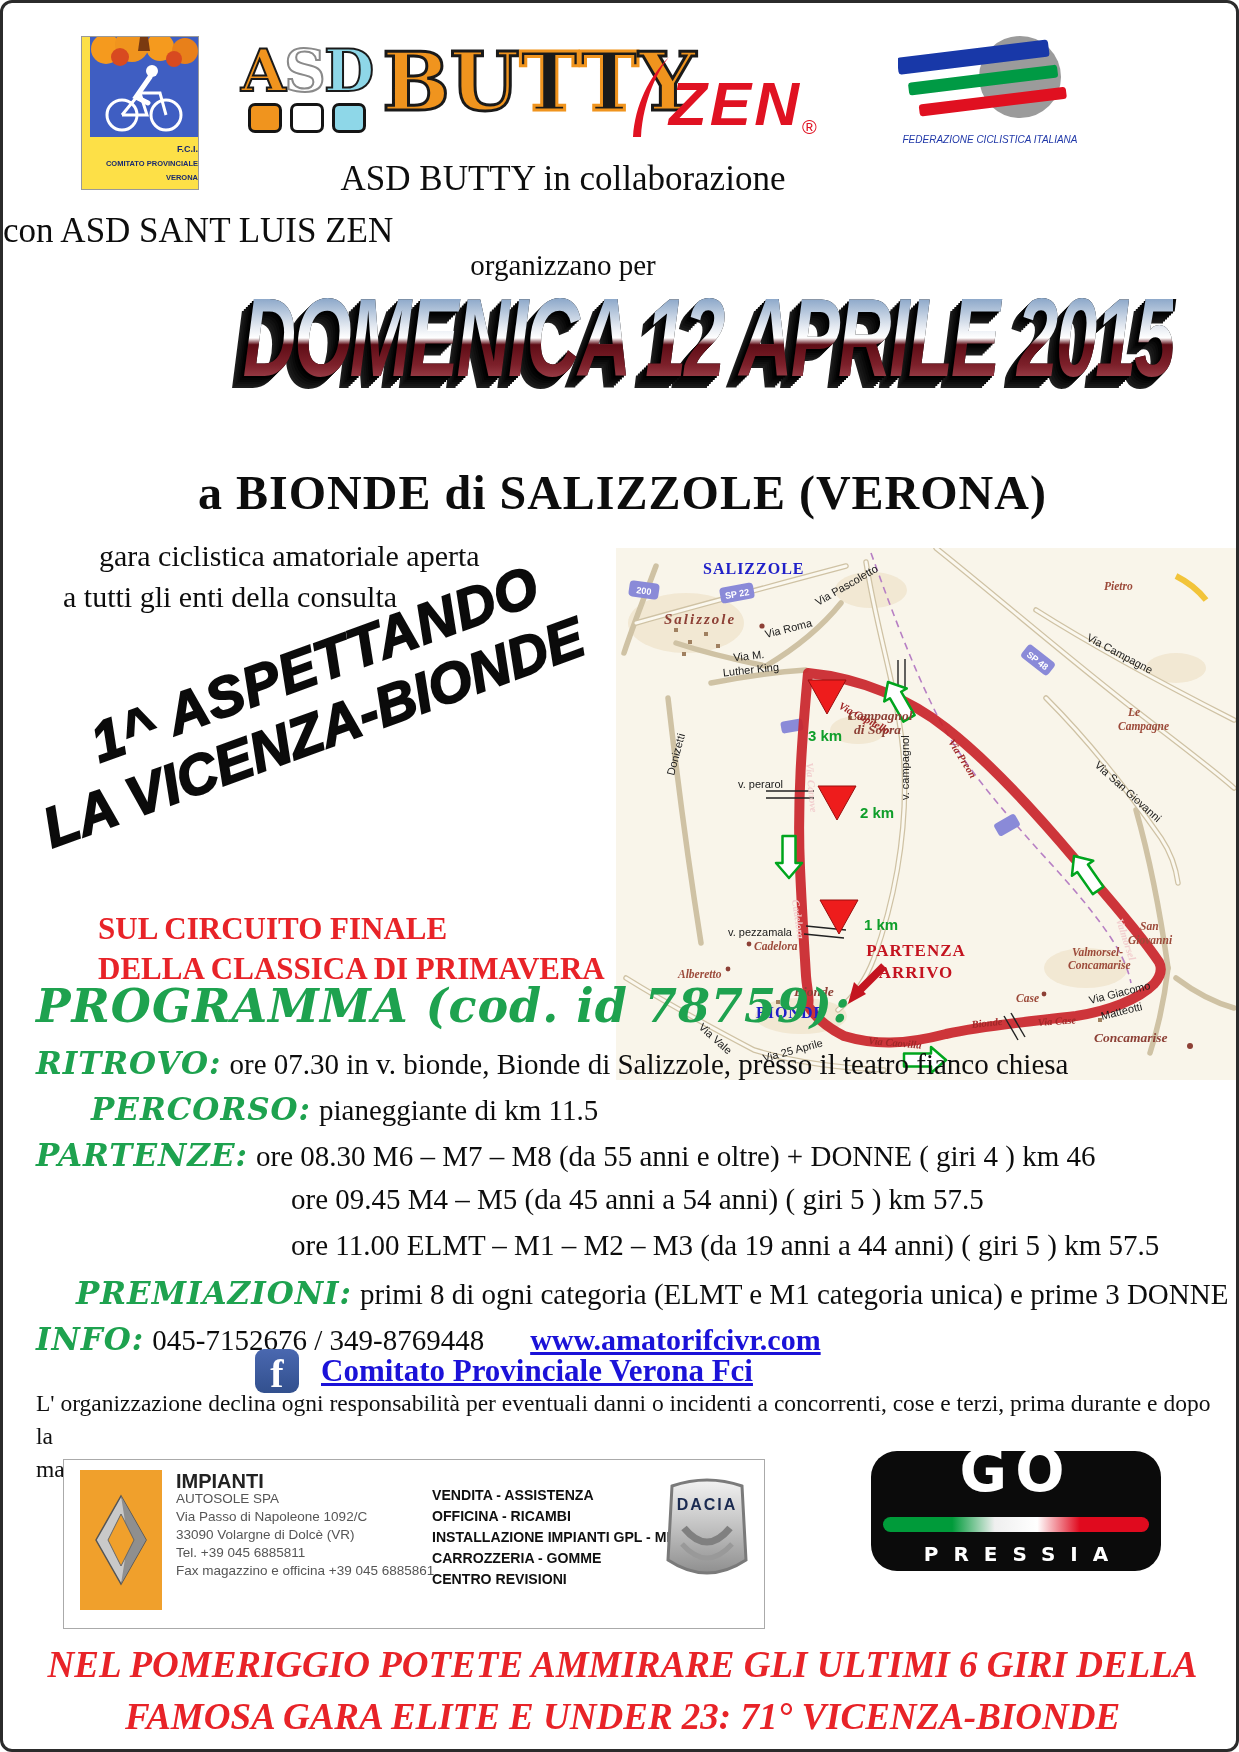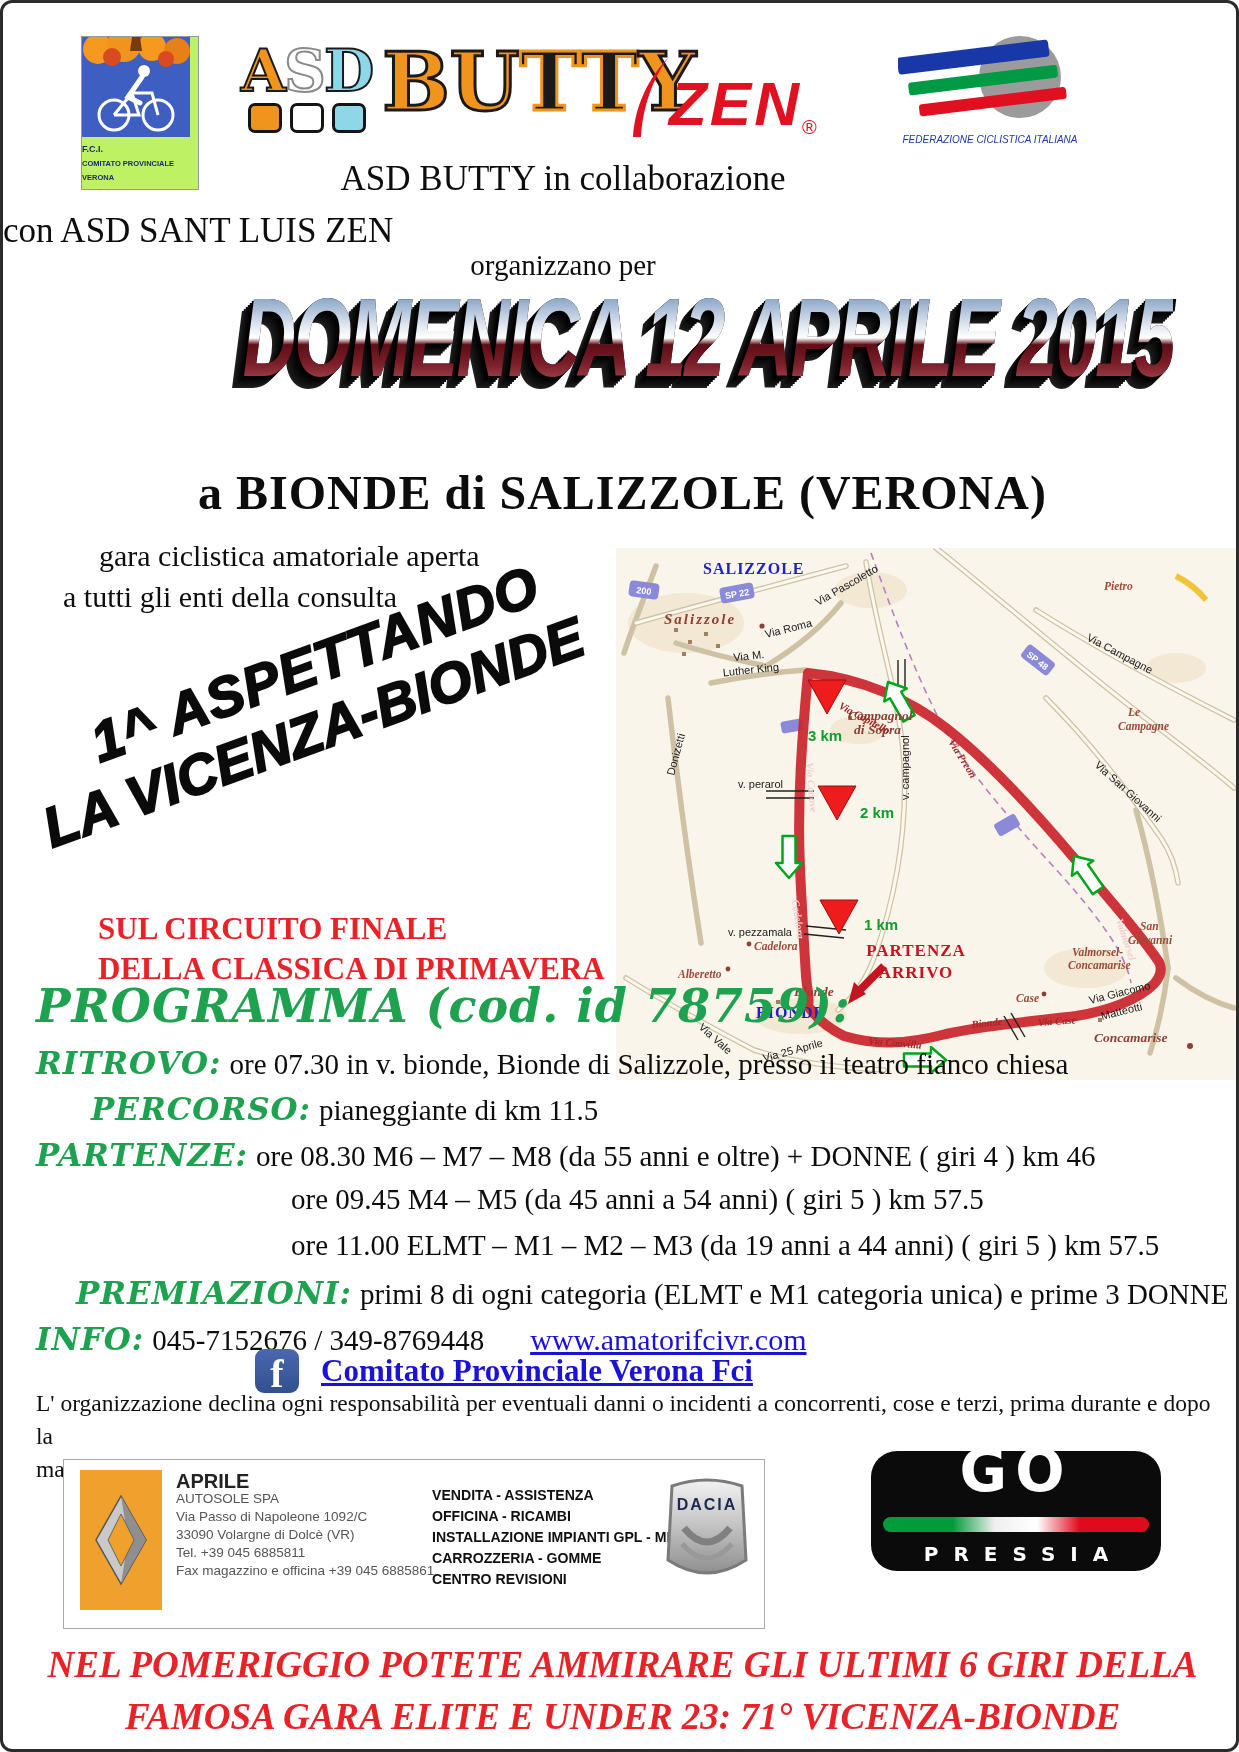--- a/index.html
+++ b/index.html
@@ -2,21 +2,21 @@
 <html><head>
 <meta charset="utf-8">
 <style>
   html,body{margin:0;padding:0;background:#fff}
   .page{position:relative;width:1239px;height:1752px;background:#fff;border:3px solid #2b2b2b;
         border-radius:12px;box-sizing:border-box;overflow:hidden;
         font-family:"Liberation Serif",serif;color:#0d0d0d}
   .abs{position:absolute}
 
   
-  .fcivr{left:78px;top:33px;width:116px;height:152px;border:1px solid #999;background:#bef264;text-align:left}
+  .fcivr{left:78px;top:33px;width:116px;height:152px;border:1px solid #999;background:#fde047;text-align:right}
   .fcivr .txt{font-family:"Liberation Sans",sans-serif;font-weight:bold;color:#1a2a6e;line-height:11px;margin-top:3px}
   .fcivr .t1{font-size:9px}.fcivr .t2{font-size:7.5px}.fcivr .t3{font-size:7.5px}
 
   .asdbutty{left:238px;top:40px;display:flex;align-items:flex-start;gap:10px}
   .asdcol{display:flex;flex-direction:column;align-items:center}
   .asdrow{display:flex;font-family:"DejaVu Serif",serif;font-weight:bold;font-size:58px;line-height:56px;letter-spacing:-2px}
   .asdrow .la{color:#f0941e;-webkit-text-stroke:2px #1a1a1a}
   .asdrow .ls{color:#ffffff;-webkit-text-stroke:2px #8a8a8a}
   .asdrow .ld{color:#8ed7e8;-webkit-text-stroke:2px #1a1a1a}
   .sqrow{display:flex;gap:8px;margin-top:4px}
@@ -66,21 +66,21 @@
   .programma{left:33px;top:976px;font-family:"DejaVu Serif",serif;font-style:italic;font-weight:bold;
              font-size:46px;color:#1ea24f;letter-spacing:1px}
 
   
   .program{left:33px;top:1042px;width:1190px}
   .prow{height:46px;white-space:nowrap}
   .glabel{font-family:"DejaVu Serif",serif;font-style:italic;font-weight:bold;
           color:#1ea24f;font-size:31px;letter-spacing:1px;margin-right:8px}
   .ptext{font-family:"Liberation Serif",serif;font-size:29px;color:#0d0d0d}
   .ind1{margin-left:55px}.ind2{margin-left:255px}.ind3{margin-left:40px}
-  .weblink{font-family:"Liberation Serif",serif;font-weight:normal;font-size:30px;color:#1b12d8;
+  .weblink{font-family:"Liberation Serif",serif;font-weight:bold;font-size:30px;color:#1b12d8;
            text-decoration:underline;margin-left:46px;cursor:pointer}
 
   .fbrow{left:252px;top:1346px;display:flex;align-items:center;gap:22px}
   .fbicon{width:44px;height:44px;border-radius:9px;background:linear-gradient(#4a68b0,#32508e);
           color:#fff;font-family:"Liberation Serif",serif;font-weight:bold;font-size:40px;
           text-align:center;line-height:50px;overflow:hidden;cursor:pointer}
   .fblink{font-weight:bold;font-size:31px;color:#1b12d8;text-decoration:underline;cursor:pointer}
 
   .disclaimer{left:33px;top:1384px;width:1180px;font-size:23.5px;line-height:33px;color:#101010}
 
@@ -419,21 +419,21 @@
   </div>
 
   <div class="abs sponsorbox">
     <div class="abs renlogo">
       <svg width="82" height="140" viewBox="0 0 82 140">
         <polygon points="41,26 66,70 41,114 16,70" fill="#c9c9c9" stroke="#555" stroke-width="1.5"></polygon>
         <polygon points="41,26 66,70 41,114 48,70" fill="#8f8f8f"></polygon>
         <polygon points="41,44 54,70 41,96 28,70" fill="#f0a02c" stroke="#666" stroke-width="1"></polygon>
       </svg>
     </div>
-    <div class="abs renname">APRILE</div>
+    <div class="abs renname">IMPIANTI</div>
     <div class="abs renlines">
       <div>AUTOSOLE SPA</div>
       <div>Via Passo di Napoleone 1092/C</div>
       <div>33090 Volargne di Dolcè (VR)</div>
       <div>Tel. +39 045 6885811</div>
       <div>Fax magazzino e officina +39 045 6885861</div>
     </div>
     <div class="abs services">
       <div>VENDITA - ASSISTENZA</div>
       <div>OFFICINA - RICAMBI</div>

